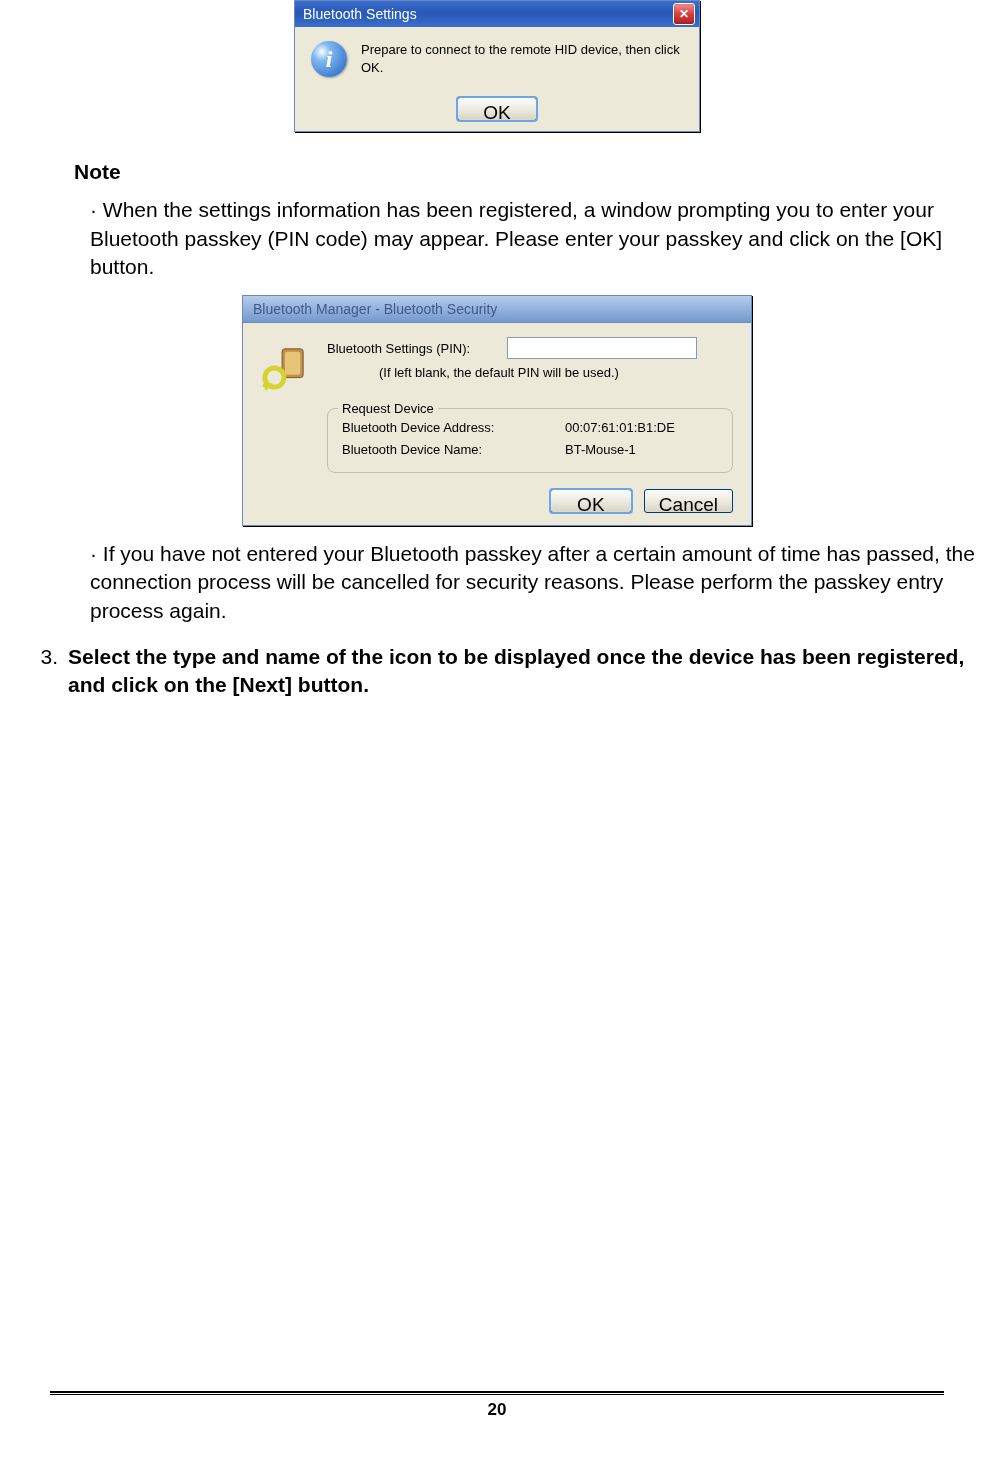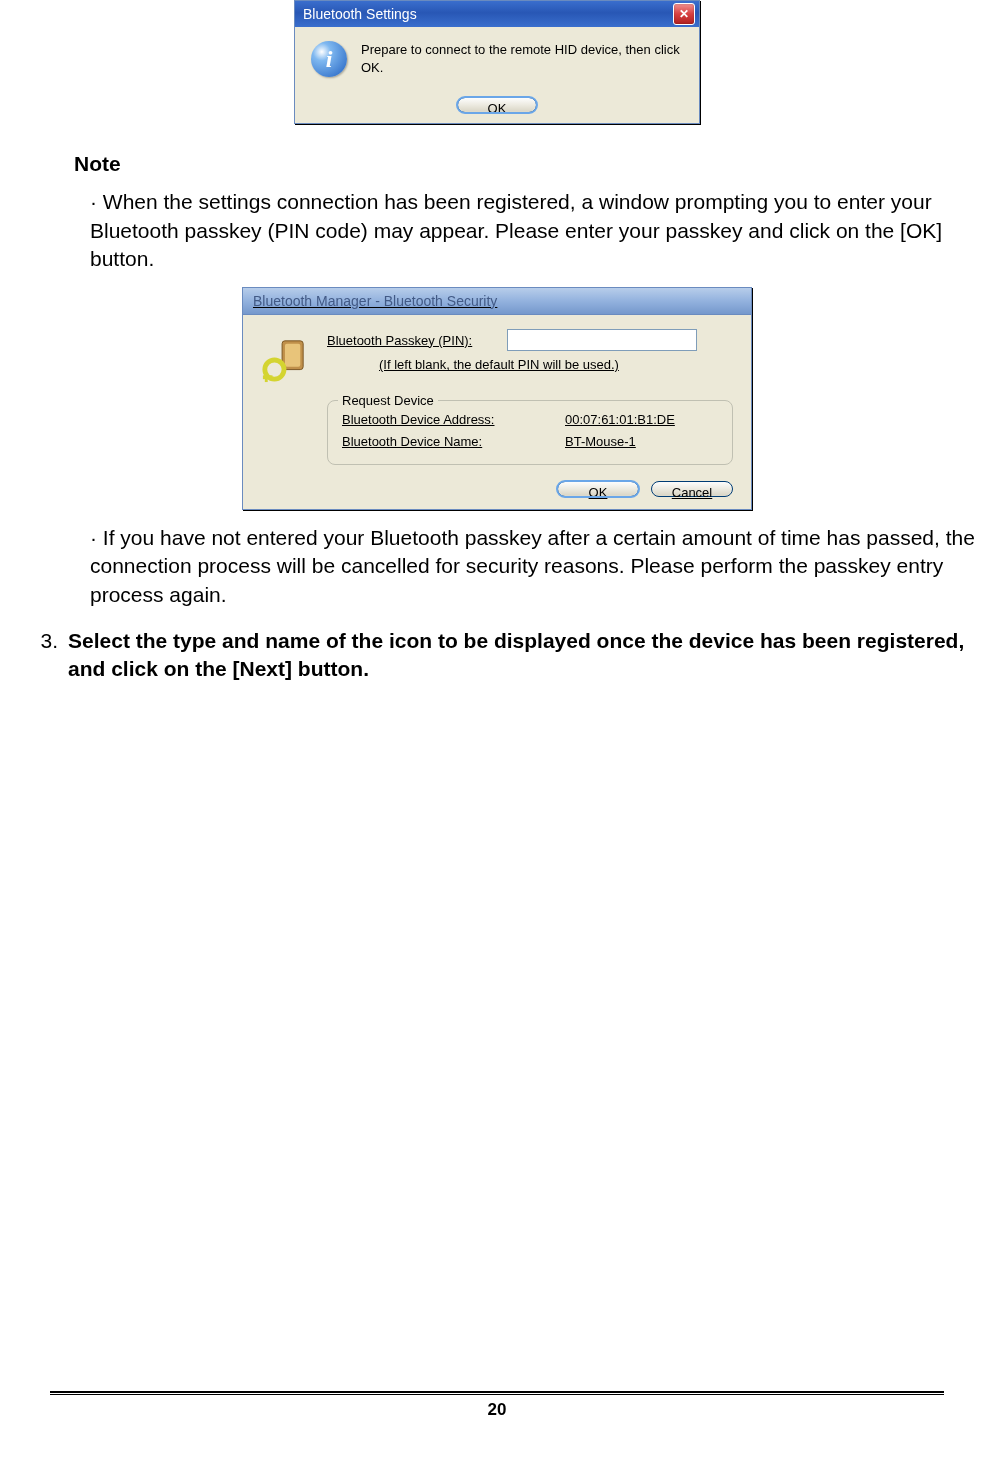--- a/index.html
+++ b/index.html
@@ -60,41 +60,41 @@
     box-shadow: 1px 1px 2px rgba(0,0,0,0.3);
     flex:0 0 auto;
   }
   .dlg1 .btnbar {
     display:flex; justify-content:center;
     padding: 6px 0 10px 0;
     background:#ece9d8;
   }
   .xpbtn {
     min-width: 80px;
-    height: 16px;
+    height: 24px;
     background: linear-gradient(to bottom, #fdfdfd 0%, #eceae0 50%, #d8d4c4 100%);
     border: 1px solid #003c74;
-    border-radius: 10px;
-    font-size: 13px;
+    border-radius: 3px;
+    font-size: 19px;
     text-align:center;
     padding: 2px 14px;
     color:#000;
     box-shadow: inset 0 0 1px #fff;
   }
   .xpbtn.default {
     outline: 2px solid #6aa6e8;
     outline-offset: -1px;
   }
 
   
   .note-head { font-weight: bold; margin: 26px 0 10px 64px; }
   .note-body { margin: 0 0 8px 80px; }
 
   
-  .dlg2-wrap { display:flex; justify-content:center; margin: 14px 0 8px 0; text-decoration: underline; }
+  .dlg2-wrap { display:flex; justify-content:center; margin: 14px 0 8px 0; }
   .dlg2 {
     width: 510px;
     border: 1px solid #6a8bbf;
     background:#ece9d8;
     box-shadow: 1px 1px 0 #000;
   }
   .dlg2 .titlebar2 {
     height: 27px;
     background: linear-gradient(to bottom, #b7cdea 0%, #93b2de 50%, #7598cc 100%);
     display:flex; align-items:center;
@@ -177,40 +177,40 @@
         <div class="info-icon">i</div>
         <div>Prepare to connect to the remote HID device, then click OK.</div>
       </div>
       <div class="btnbar">
         <div class="xpbtn default">OK</div>
       </div>
     </div>
   </div>
 
   <div class="note-head">Note</div>
-  <div class="note-body">· When the settings connection has been registered, a window prompting you to enter your Bluetooth passkey (PIN code) may appear. Please enter your passkey and click on the [OK] button.</div>
+  <div class="note-body">· When the settings information has been registered, a window prompting you to enter your Bluetooth passkey (PIN code) may appear. Please enter your passkey and click on the [OK] button.</div>
 
   <div class="dlg2-wrap">
     <div class="dlg2">
       <div class="titlebar2">
         <span>Bluetooth Manager - Bluetooth Security</span>
       </div>
       <div class="main">
         <div class="key-icon">
           <svg viewBox="0 0 48 48">
             <rect x="22" y="4" width="22" height="30" rx="3" fill="#c0904a" stroke="#7a5520" stroke-width="1"></rect>
             <rect x="25" y="7" width="16" height="24" rx="2" fill="#e8c47a"></rect>
             <circle cx="14" cy="34" r="10" fill="none" stroke="#d4d430" stroke-width="5"></circle>
             <rect x="2" y="40" width="10" height="4" fill="#d4d430"></rect>
             <rect x="4" y="40" width="3" height="7" fill="#d4d430"></rect>
           </svg>
         </div>
         <div class="form-col">
           <div class="row">
-            <div class="lbl">Bluetooth Passkey (PIN):</div>
+            <div class="lbl">Bluetooth Settings (PIN):</div>
             <div class="pin-input"></div>
           </div>
           <div class="hint">(If left blank, the default PIN will be used.)</div>
           <div class="fieldset">
             <div class="fieldset-legend">Request Device</div>
             <div class="frow">
               <div class="flbl">Bluetooth Device Address:</div>
               <div>00:07:61:01:B1:DE</div>
             </div>
             <div class="frow">

